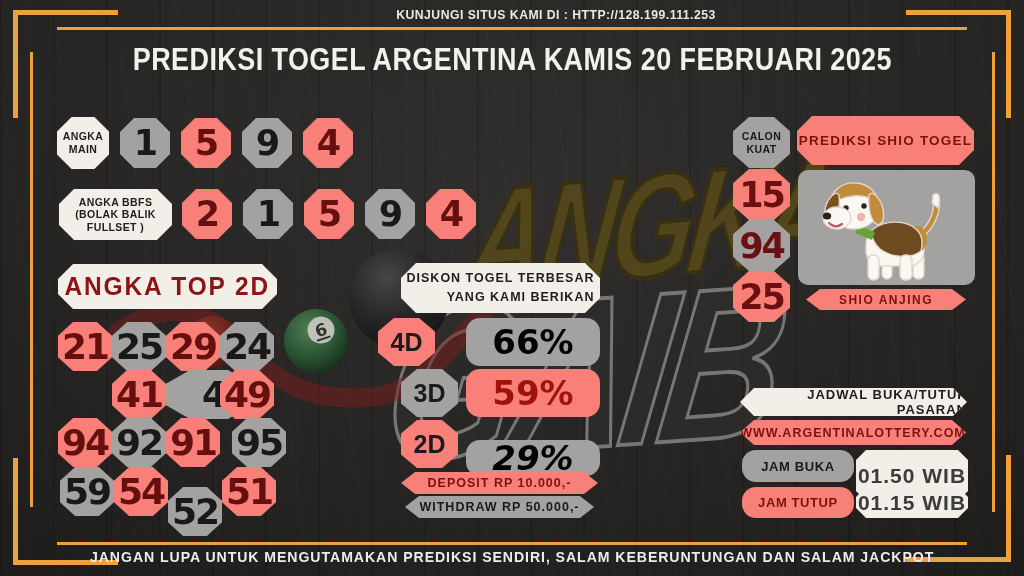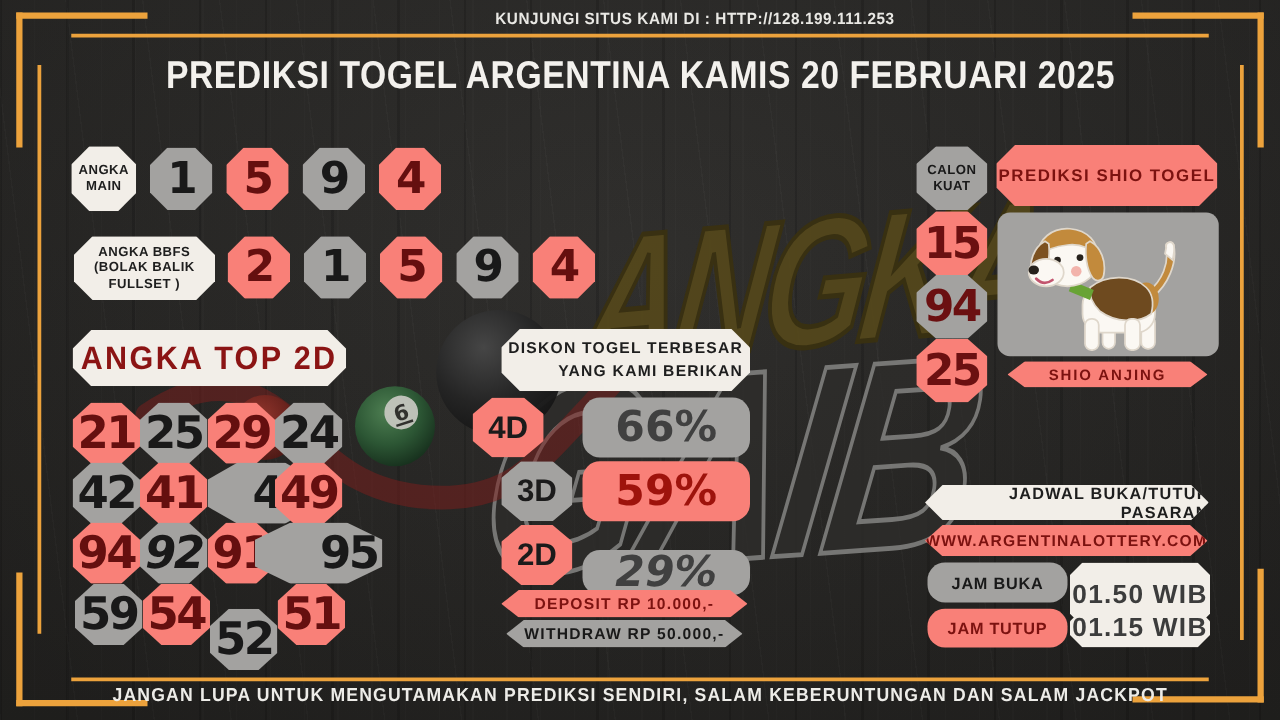--- a/index.html
+++ b/index.html
@@ -48,21 +48,21 @@
   .calon-cell{width:57px;height:51px;font-size:35px;color:#6B1011 !important;}
   .side-label{position:absolute;z-index:3;display:flex;align-items:center;justify-content:center;
     text-align:center;font-weight:bold;font-size:10.5px;line-height:1.2;letter-spacing:.4px;white-space:pre-line;}
   
   .banner{position:absolute;z-index:3;display:flex;align-items:center;justify-content:center;
     font-weight:bold;text-align:right;}
   .maroon{color:#7C1210;}
   .top2d-title{font-size:26px;letter-spacing:2px;color:#8B1414;}
   .pctbox{position:absolute;z-index:3;border-radius:14px;display:flex;align-items:center;justify-content:center;
     font-family:"DejaVu Sans",sans-serif;font-weight:bold;font-size:34px;}
-  .pctbox.gray{color:#404040;}
+  .pctbox.gray{color:#000000;}
   .pctbox.red{color:#9E130C;}
   .dlabel{position:absolute;z-index:3;width:57px;height:48px;display:flex;align-items:center;justify-content:center;
     font-weight:bold;font-size:25px;color:#1B1B1B;}
   .shio-card{position:absolute;left:798px;top:170px;width:177px;height:115px;background:#A3A2A0;border-radius:10px;z-index:3;}
   .jam-label{position:absolute;z-index:3;border-radius:14px;display:flex;align-items:center;justify-content:center;
     font-weight:bold;font-size:13px;letter-spacing:.6px;}
   .wib{position:absolute;z-index:3;display:flex;align-items:center;justify-content:center;
     font-weight:bold;font-size:21px;letter-spacing:1px;color:#3C3C3C;background:#F2EEE8;}
 </style>
 </head>
@@ -135,28 +135,27 @@
   <div class="cell oct gray" style="left:365px;top:189px;">9</div>
   <div class="cell oct red" style="left:426px;top:189px;">4</div>
 
   <div class="banner octpx cream" style="left:58px;top:264px;width:219px;height:45px;">
     <span class="top2d-title condense2">ANGKA TOP 2D</span>
   </div>
   <div class="cell grid-cell oct red" style="left:58px;top:322px;">21</div>
   <div class="cell grid-cell oct gray" style="left:112px;top:322px;">25</div>
   <div class="cell grid-cell oct red" style="left:166px;top:322px;">29</div>
   <div class="cell grid-cell oct gray" style="left:220px;top:322px;">24</div>
-  <div class="cell grid-cell oct gray" style="left:58px;top:370px;">42</div>
   <div class="cell grid-cell oct red" style="left:112px;top:370px;">41</div>
   <div class="cell grid-cell oct gray" style="left:166px;top:370px;padding-left:32px;">45</div>
   <div class="cell grid-cell oct red" style="left:220px;top:370px;">49</div>
   <div class="cell grid-cell oct red" style="left:58px;top:418px;">94</div>
-  <div class="cell grid-cell oct gray" style="left:112px;top:418px;font-style:italic;">92</div>
+  <div class="cell grid-cell oct gray" style="left:112px;top:418px;">92</div>
   <div class="cell grid-cell oct red" style="left:166px;top:418px;">91</div>
-  <div class="cell grid-cell oct gray" style="left:204px;top:418px;padding-left:48px;">95</div>
+  <div class="cell grid-cell oct gray" style="left:232px;top:418px;">95</div>
   <div class="cell grid-cell oct gray" style="left:60px;top:467px;">59</div>
   <div class="cell grid-cell oct red" style="left:114px;top:467px;">54</div>
   <div class="cell grid-cell oct gray" style="left:168px;top:487px;">52</div>
   <div class="cell grid-cell oct red" style="left:222px;top:467px;">51</div>
 
   <div class="banner octpx cream" style="left:401px;top:263px;width:199px;height:50px;font-size:12.5px;letter-spacing:1px;line-height:1.5;white-space:pre-line;">DISKON TOGEL TERBESAR
 YANG KAMI BERIKAN</div>
   <div class="dlabel oct red" style="left:378px;top:318px;">4D</div>
   <div class="pctbox gray" style="left:466px;top:318px;width:134px;height:48px;">66%</div>
   <div class="dlabel oct gray" style="left:401px;top:369px;">3D</div>

